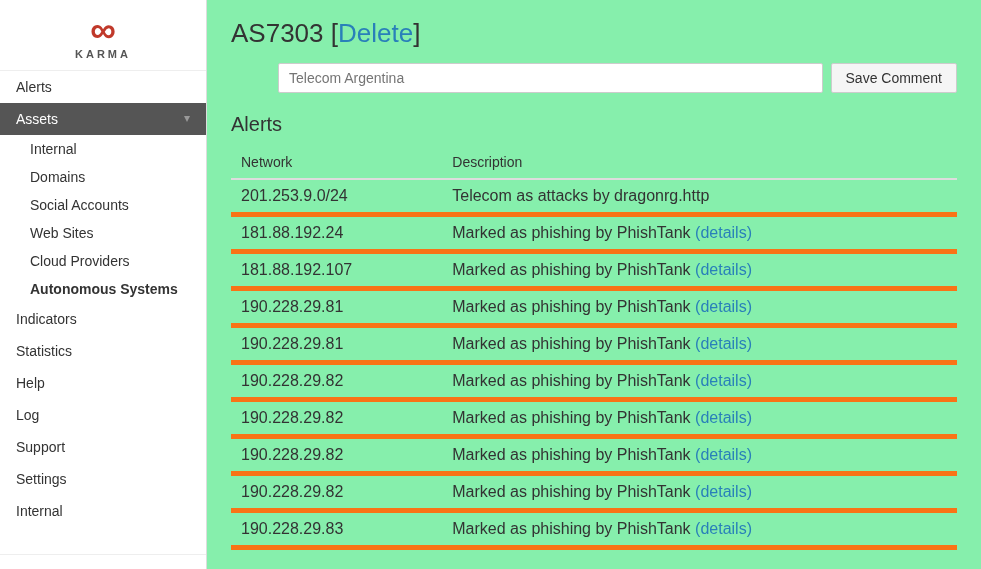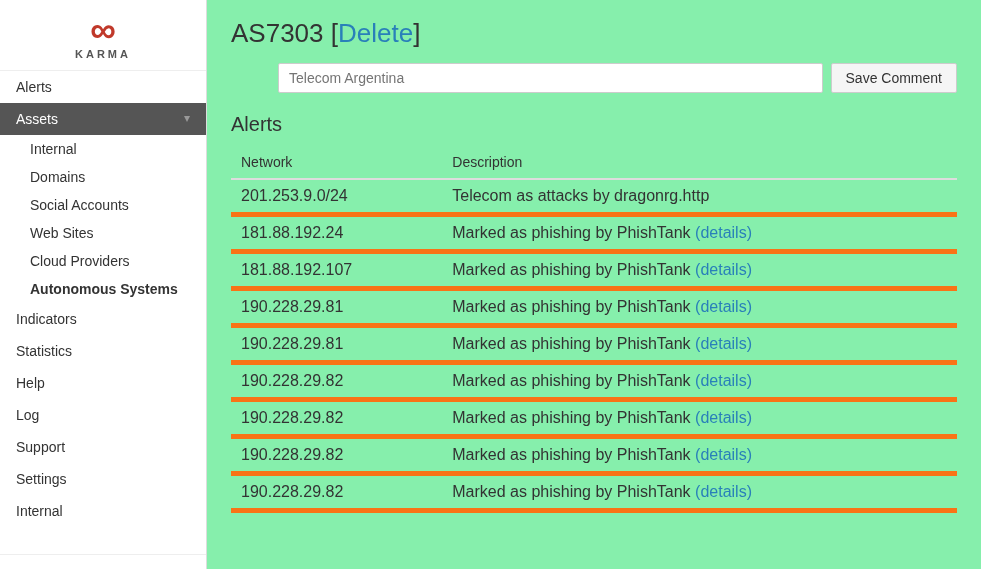--- a/index.html
+++ b/index.html
@@ -246,15 +246,19 @@
           <td>Marked as phishing by PhishTank <a class="detail-link" href="#">(details)</a></td>
         </tr>
         <tr>
           <td>190.228.29.82</td>
           <td>Marked as phishing by PhishTank <a class="detail-link" href="#">(details)</a></td>
         </tr>
         <tr>
           <td>190.228.29.82</td>
           <td>Marked as phishing by PhishTank <a class="detail-link" href="#">(details)</a></td>
         </tr>
+        <tr>
+          <td>190.228.29.83</td>
+          <td>Marked as phishing by PhishTank <a class="detail-link" href="#">(details)</a></td>
+        </tr>
       </tbody>
   </table>
 </div>
 
 </body></html>

